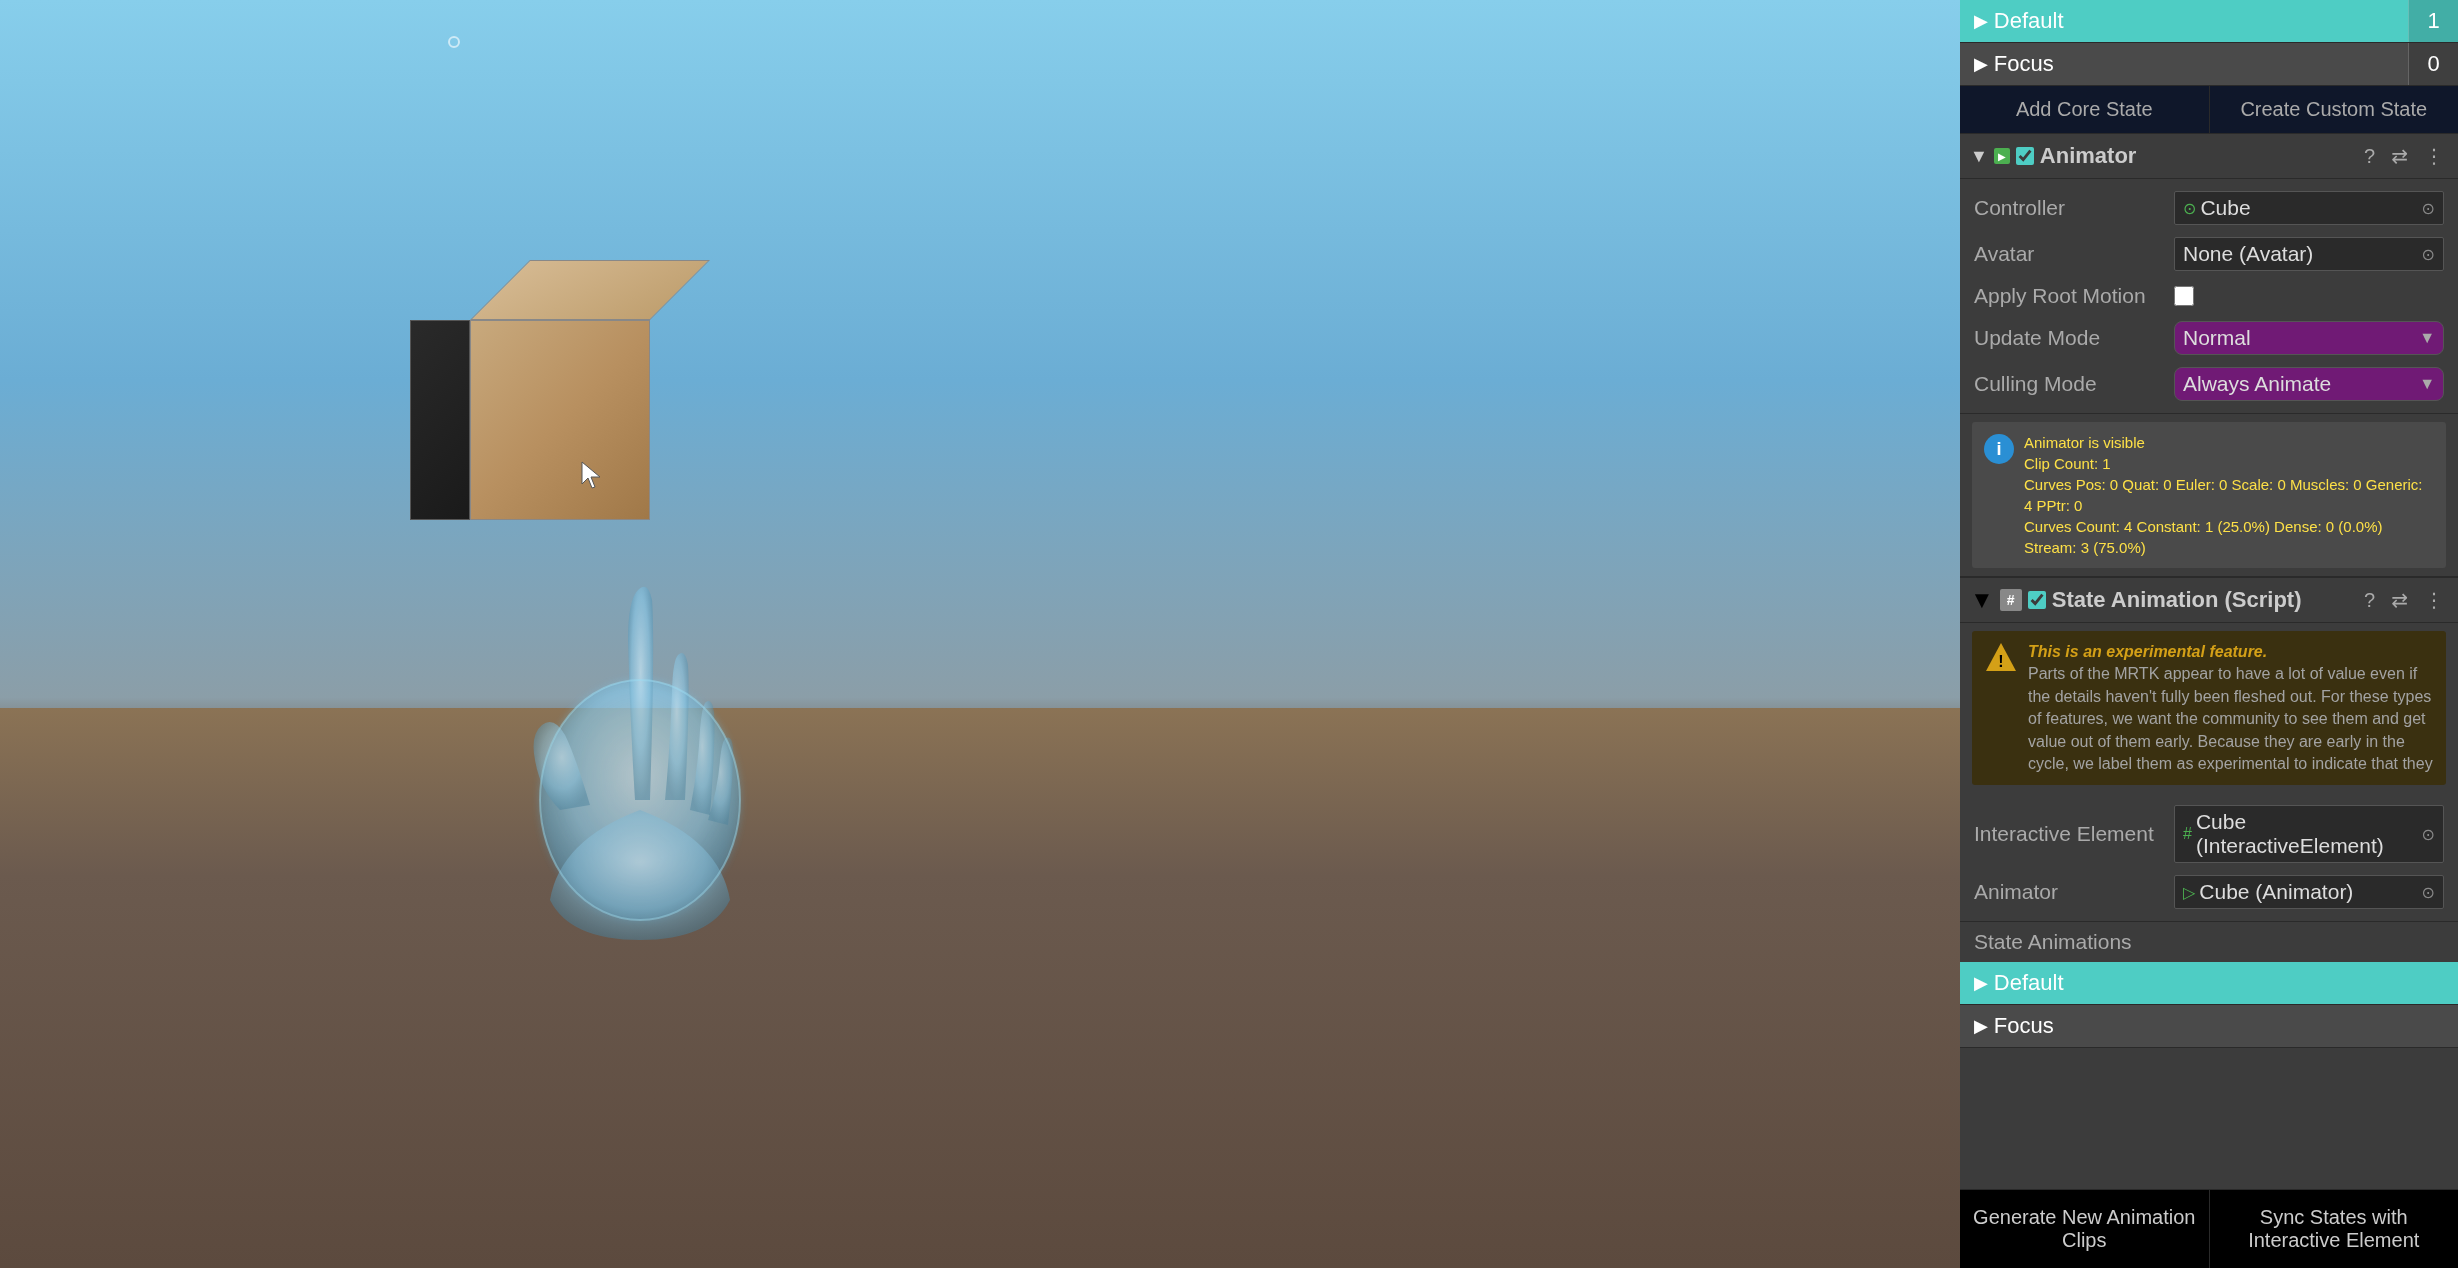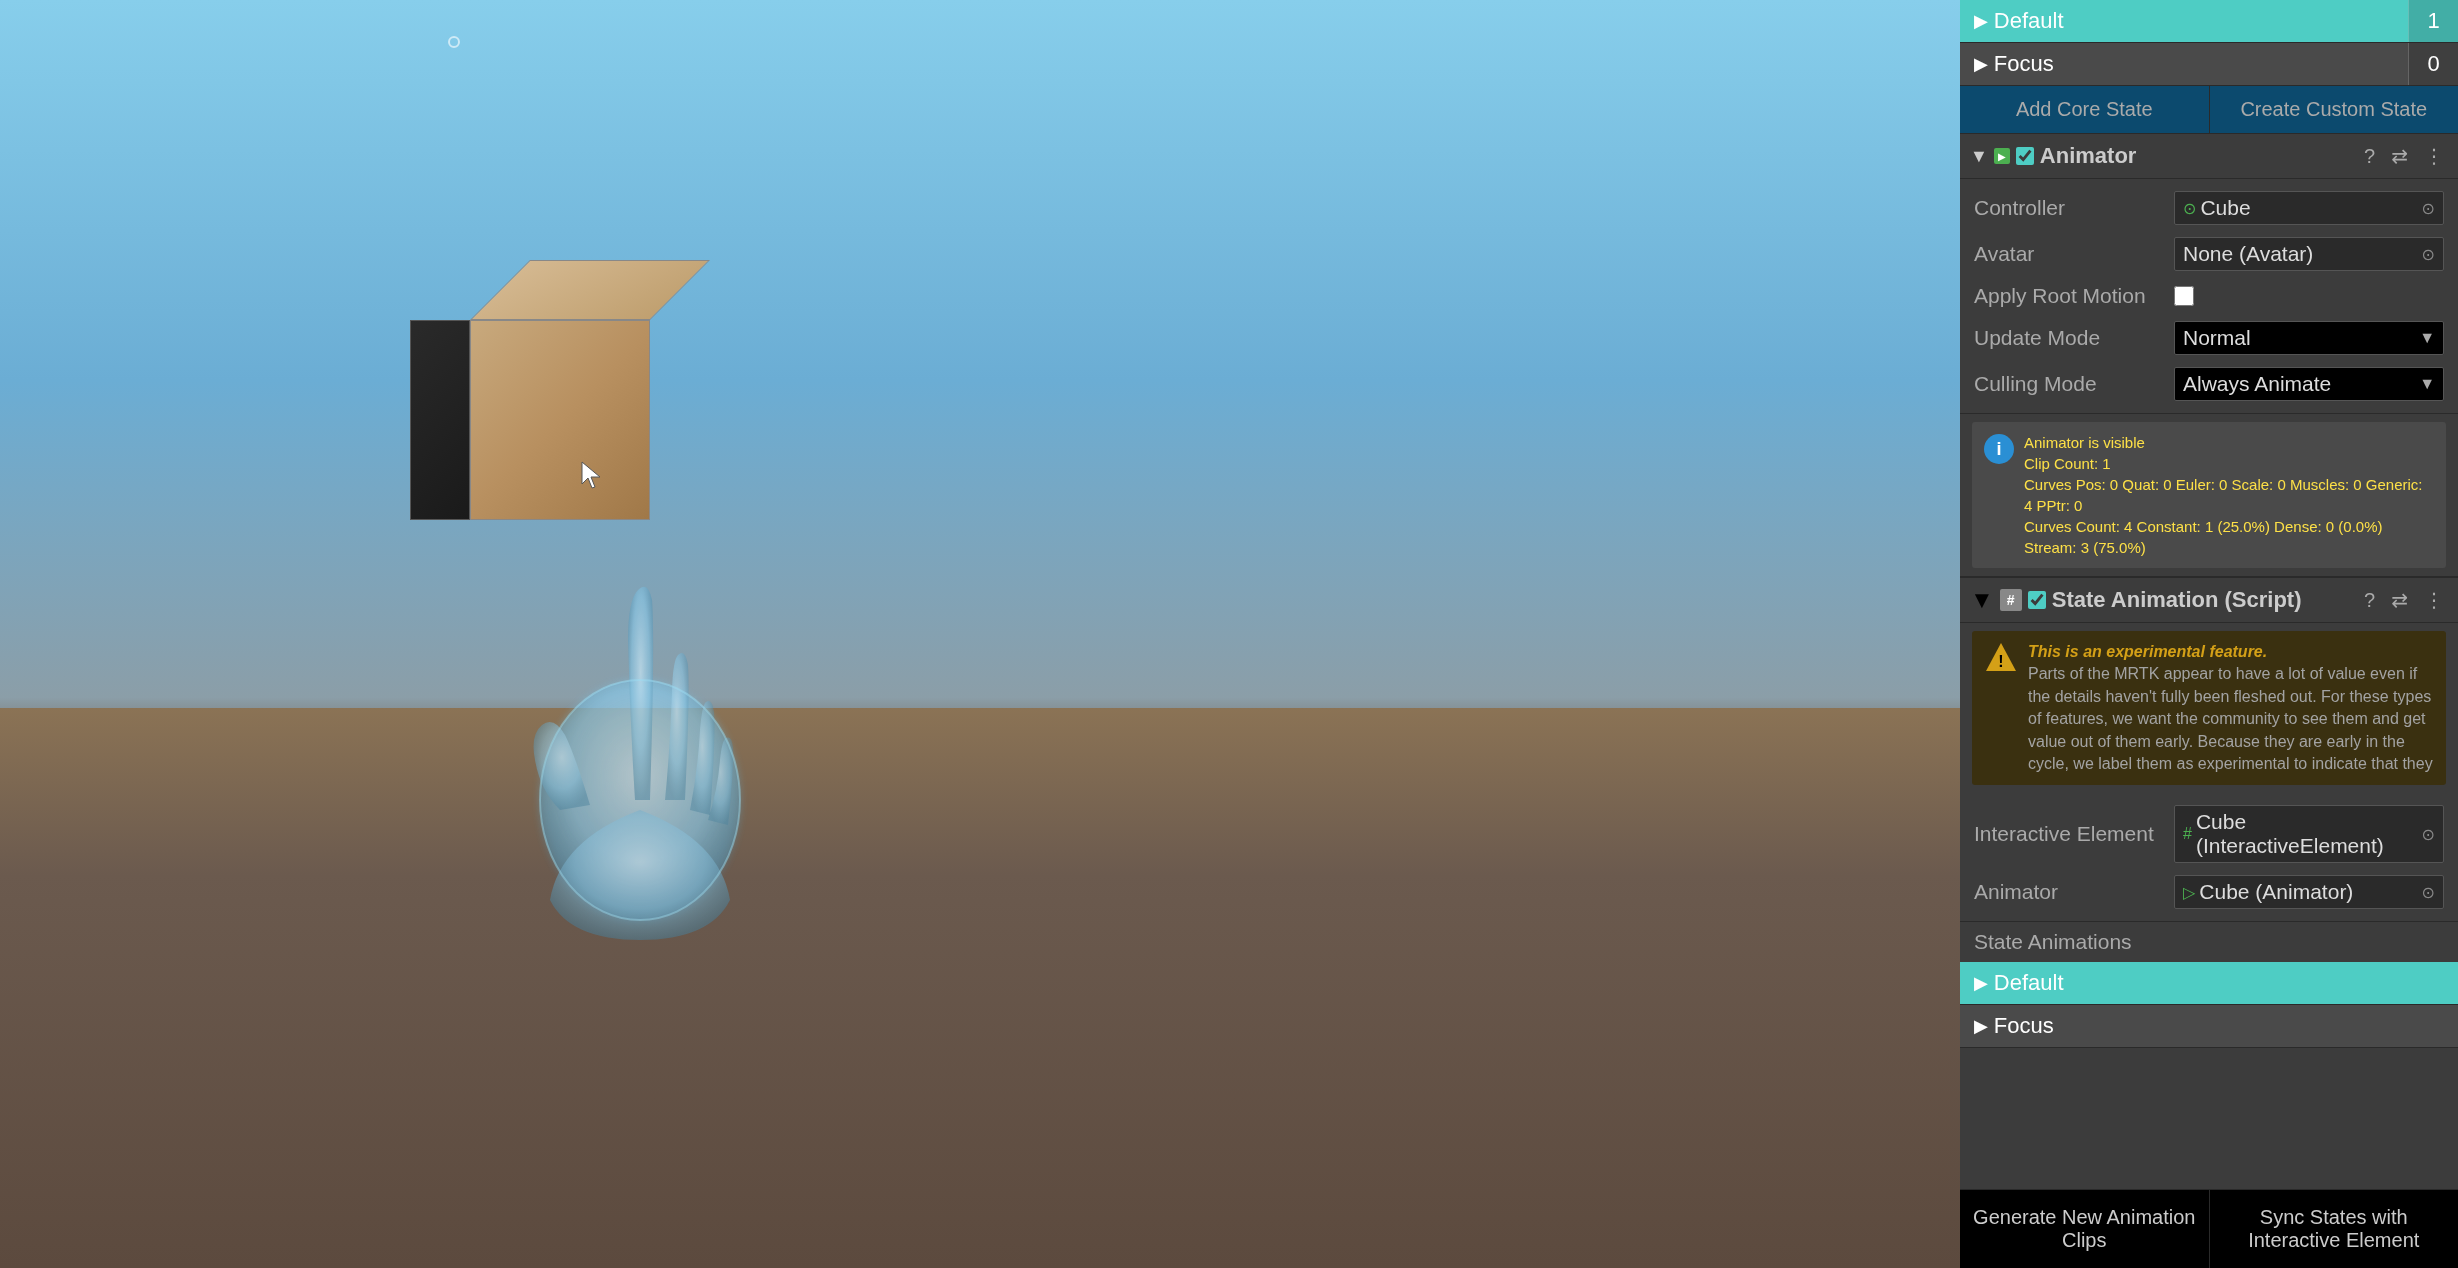--- a/index.html
+++ b/index.html
@@ -159,21 +159,21 @@
 
     
     .action-buttons {
       display: flex;
       border-bottom: 1px solid #2A2A2A;
     }
 
     .action-btn {
       flex: 1;
       padding: 12px 0;
-      background: #0c4a6e;
+      background: #0f172a;
       color: #AAAAAA;
       font-size: 20px;
       border: none;
       border-right: 1px solid #2A2A2A;
       cursor: pointer;
       text-align: center;
     }
 
     .action-btn:last-child {
       border-right: none;
@@ -265,26 +265,26 @@
       font-size: 16px;
     }
 
     .prop-checkbox {
       width: 20px;
       height: 20px;
     }
 
     .prop-dropdown {
       flex: 1;
-      background: #000000;
+      background: #701a75;
       border: 1px solid #555;
       color: #DDDDDD;
       padding: 4px 8px;
       font-size: 21px;
-      border-radius: 2px;
+      border-radius: 8px;
       display: flex;
       align-items: center;
       justify-content: space-between;
     }
 
     .prop-dropdown .dd-arrow {
       color: #AAAAAA;
       font-size: 16px;
     }
 

